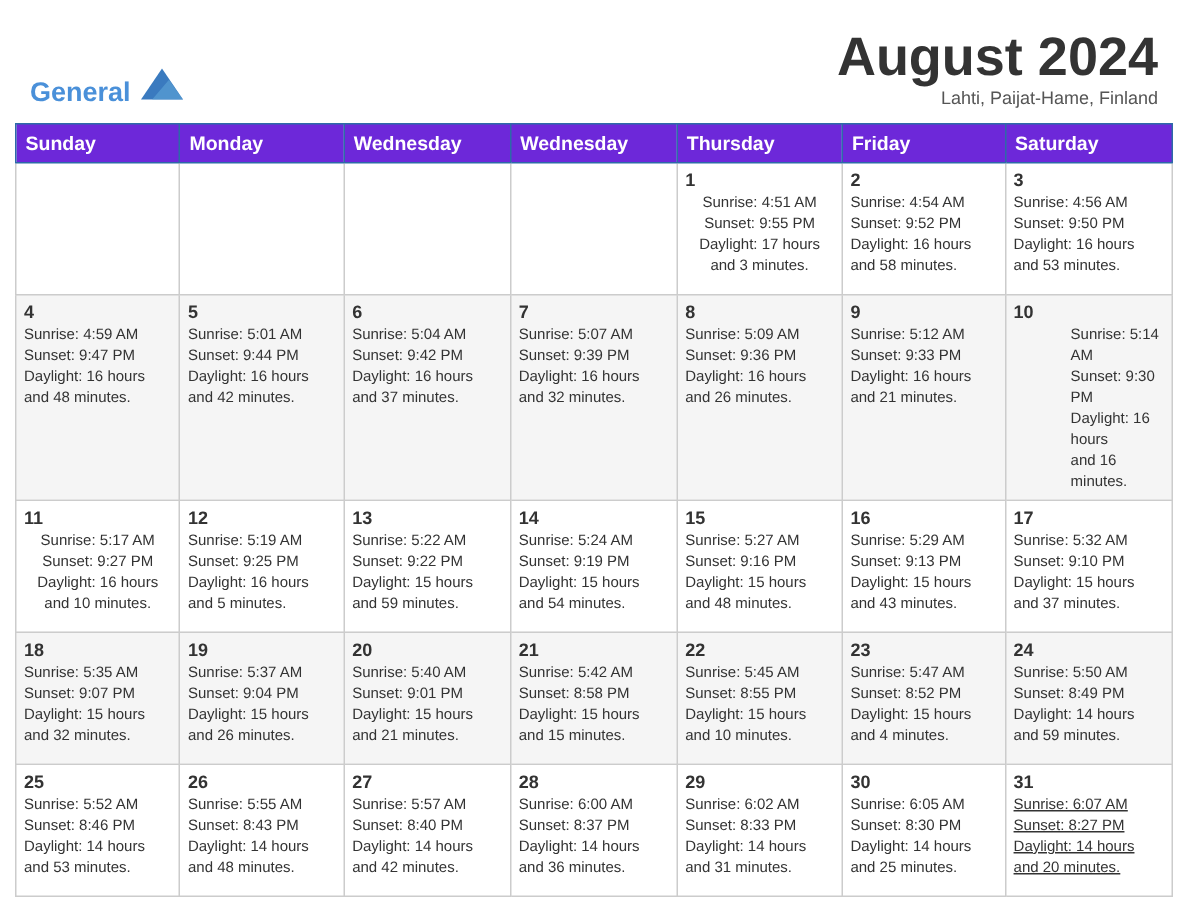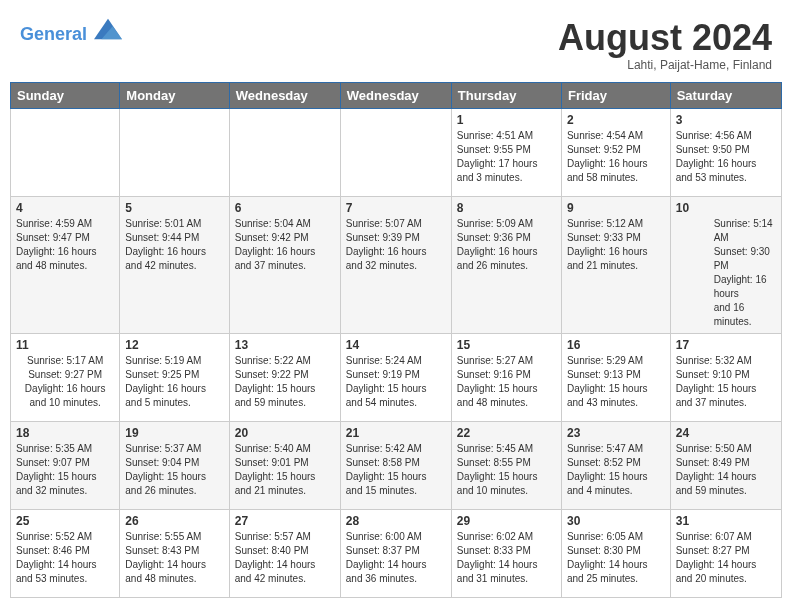--- a/index.html
+++ b/index.html
@@ -6,21 +6,21 @@
     body {
       font-family: Arial, sans-serif;
       background: #fff;
       width: 792px;
       min-height: 612px;
       padding: 10px;
     }
     .header {
       display: flex;
       justify-content: space-between;
-      align-items: flex-start;
+      align-items: flex-end;
       padding: 8px 10px 4px 10px;
     }
     .logo {
       display: flex;
       align-items: center;
     }
     .logo-text {
       font-size: 18px;
       font-weight: bold;
       color: #333;
@@ -46,21 +46,21 @@
     .location {
       font-size: 12px;
       color: #555;
     }
     table {
       width: 100%;
       border-collapse: collapse;
       margin-top: 6px;
     }
     thead tr th {
-      background-color: #737373;
+      background-color: #6d28d9;
       color: #fff;
       font-size: 13px;
       font-weight: bold;
       padding: 5px 6px;
       text-align: left;
       border: 1px solid #2d6aa8;
     }
     tbody tr td {
       border: 1px solid #ccc;
       vertical-align: top;
@@ -123,21 +123,21 @@
       </tr>
   </thead>
   <tbody id="calendar-body">
   <tr>
         <td class="empty-cell"></td>
         <td class="empty-cell"></td>
         <td class="empty-cell"></td>
         <td class="empty-cell"></td>
         <td>
           <span class="day-number">1</span>
-          <div class="day-info" style="white-space: pre-line;">Sunrise: 4:51 AM
+          <div class="day-info" style="white-space: pre-line; text-align: center;">Sunrise: 4:51 AM
 Sunset: 9:55 PM
 Daylight: 17 hours
 and 3 minutes.</div>
         </td>
         <td>
           <span class="day-number">2</span>
           <div class="day-info" style="white-space: pre-line;">Sunrise: 4:54 AM
 Sunset: 9:52 PM
 Daylight: 16 hours
 and 58 minutes.</div>
@@ -341,20 +341,20 @@
         </td>
         <td>
           <span class="day-number">30</span>
           <div class="day-info" style="white-space: pre-line;">Sunrise: 6:05 AM
 Sunset: 8:30 PM
 Daylight: 14 hours
 and 25 minutes.</div>
         </td>
         <td>
           <span class="day-number">31</span>
-          <div class="day-info" style="white-space: pre-line;">Sunrise: 6:07 AM
+          <div class="day-info" style="white-space: pre-line; text-decoration: underline;">Sunrise: 6:07 AM
 Sunset: 8:27 PM
 Daylight: 14 hours
 and 20 minutes.</div>
         </td>
       </tr>
     </tbody>
 </table>
 
 </body></html>

